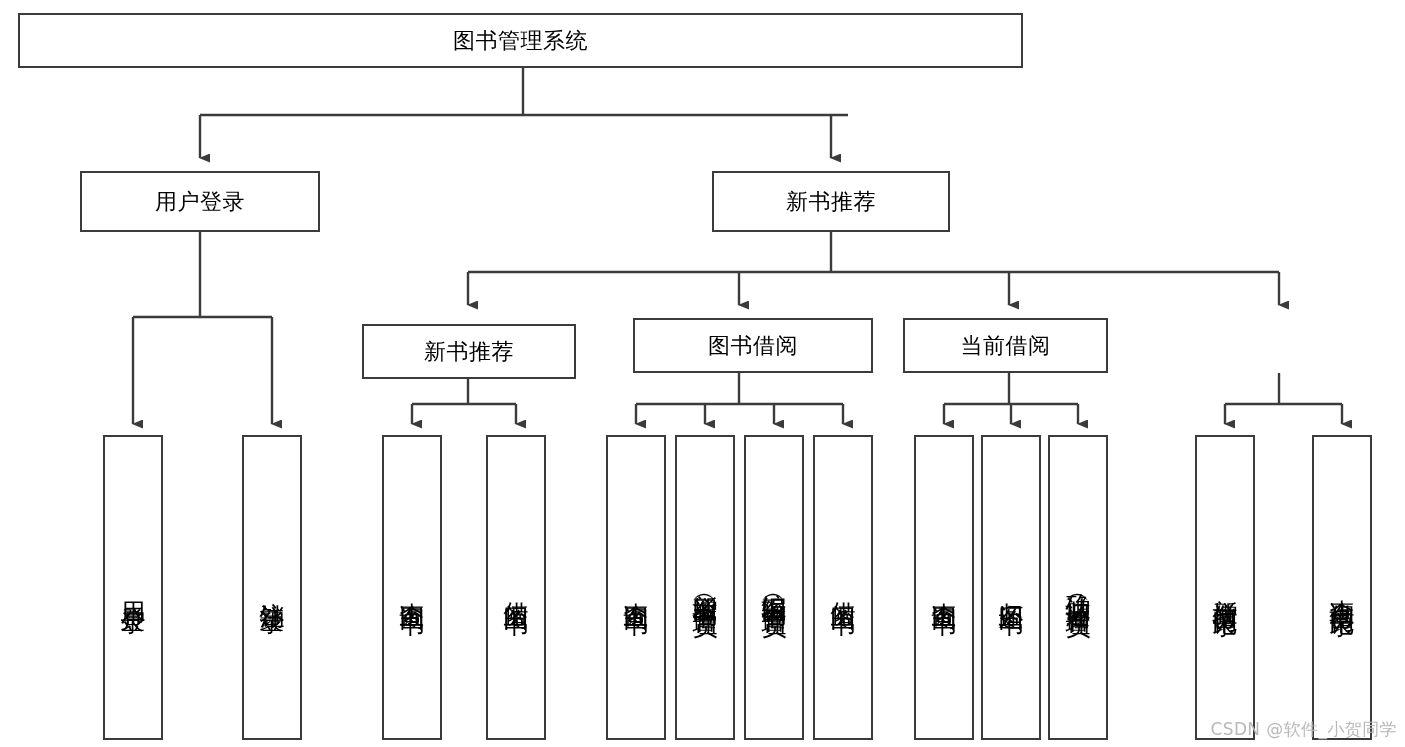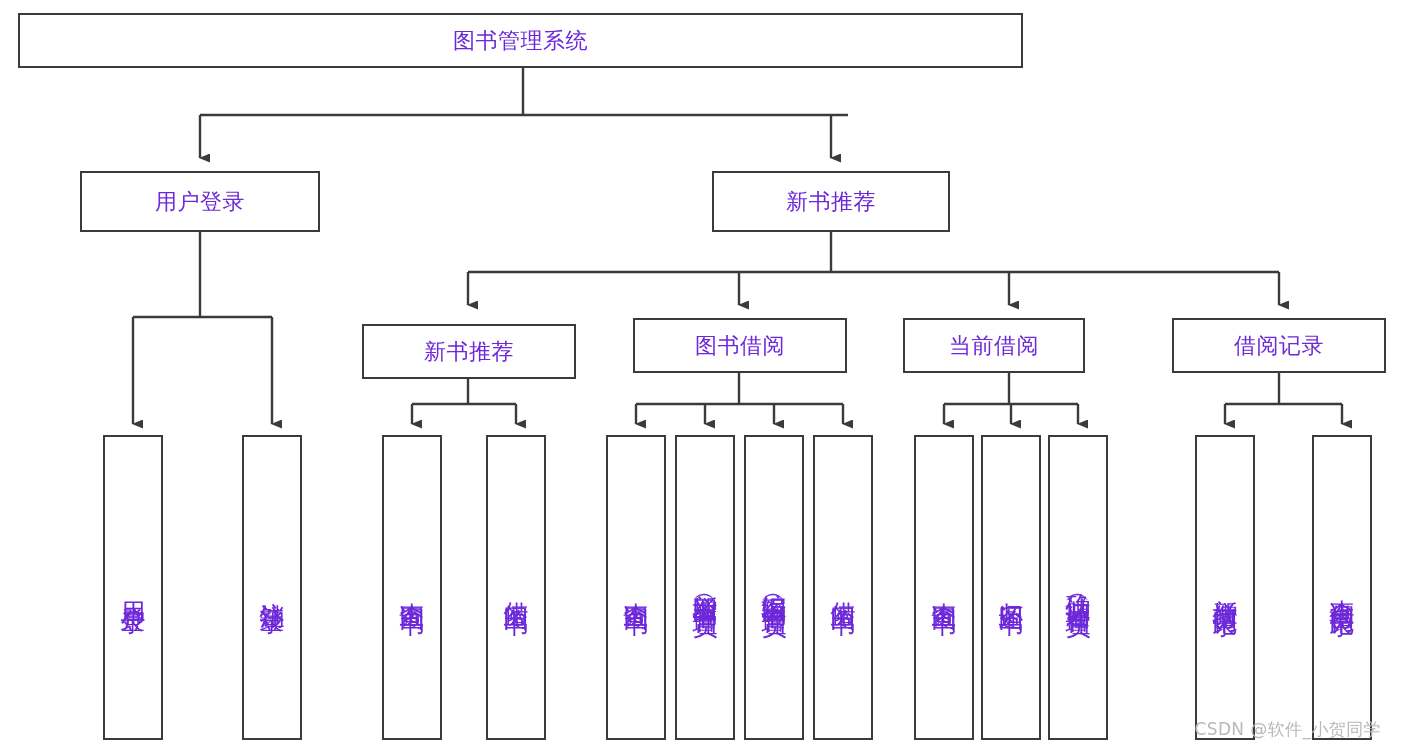--- a/index.html
+++ b/index.html
@@ -23,21 +23,21 @@
     height: 747px;
   }
   .node {
     position: absolute;
     box-sizing: border-box;
     border: 2px solid #3b3b3b;
     background: #ffffff;
     display: flex;
     align-items: center;
     justify-content: center;
-    color: #6d28d9;
+    color: #000000;
   }
   .node .label {
     display: block;
     text-align: center;
     line-height: 1.18;
     letter-spacing: 0.5px;
     white-space: nowrap;
   }
   .node.horizontal .label {
     font-size: 22px;
@@ -49,21 +49,21 @@
   .node.vertical .label {
     writing-mode: vertical-rl;
     text-orientation: upright;
     font-size: 25px;
     letter-spacing: 3px;
     line-height: 1;
     white-space: nowrap;
   }
   #watermark {
     position: absolute;
-    right: 24px;
+    right: 8px;
     bottom: 6px;
     font-size: 17px;
     color: #b9b9b9;
     letter-spacing: 0.4px;
     white-space: nowrap;
     font-family: "DejaVu Sans", "Liberation Sans", sans-serif;
   }
 </style>
 </head>
 <body>
@@ -130,31 +130,28 @@
   </div>
 
   <div class="node horizontal" style="left:712px; top:171px; width:238px; height:61px;">
     <span class="label">新书推荐</span>
   </div>
 
   <div class="node horizontal" style="left:362px; top:318px; width:214px; height:55px;margin-top:6px;">
     <span class="label">新书推荐</span>
   </div>
 
-  <div class="node horizontal" style="left:633px; top:318px; width:214px; height:55px;">
+  <div class="node horizontal" style="left:633px; top:318px; width:240px; height:55px;">
     <span class="label">图书借阅</span>
   </div>
 
-  <div class="node horizontal" style="left:903px; top:318px; width:182px; height:55px;">
+  <div class="node horizontal" style="left:903px; top:318px; width:205px; height:55px;">
     <span class="label">当前借阅</span>
   </div>
 
-  <div class="node horizontal" style="left:1172px; top:318px; width:214px; height:55px;">
-    <span class="label">借阅记录</span>
-  </div>
 
   <div class="node vertical" style="left:103px; top:435px; width:60px; height:305px;">
     <span class="label">用户登录</span>
   </div>
 
   <div class="node vertical" style="left:242px; top:435px; width:60px; height:305px;">
     <span class="label">注销登录</span>
   </div>
 
   <div class="node vertical" style="left:382px; top:435px; width:60px; height:305px;">

